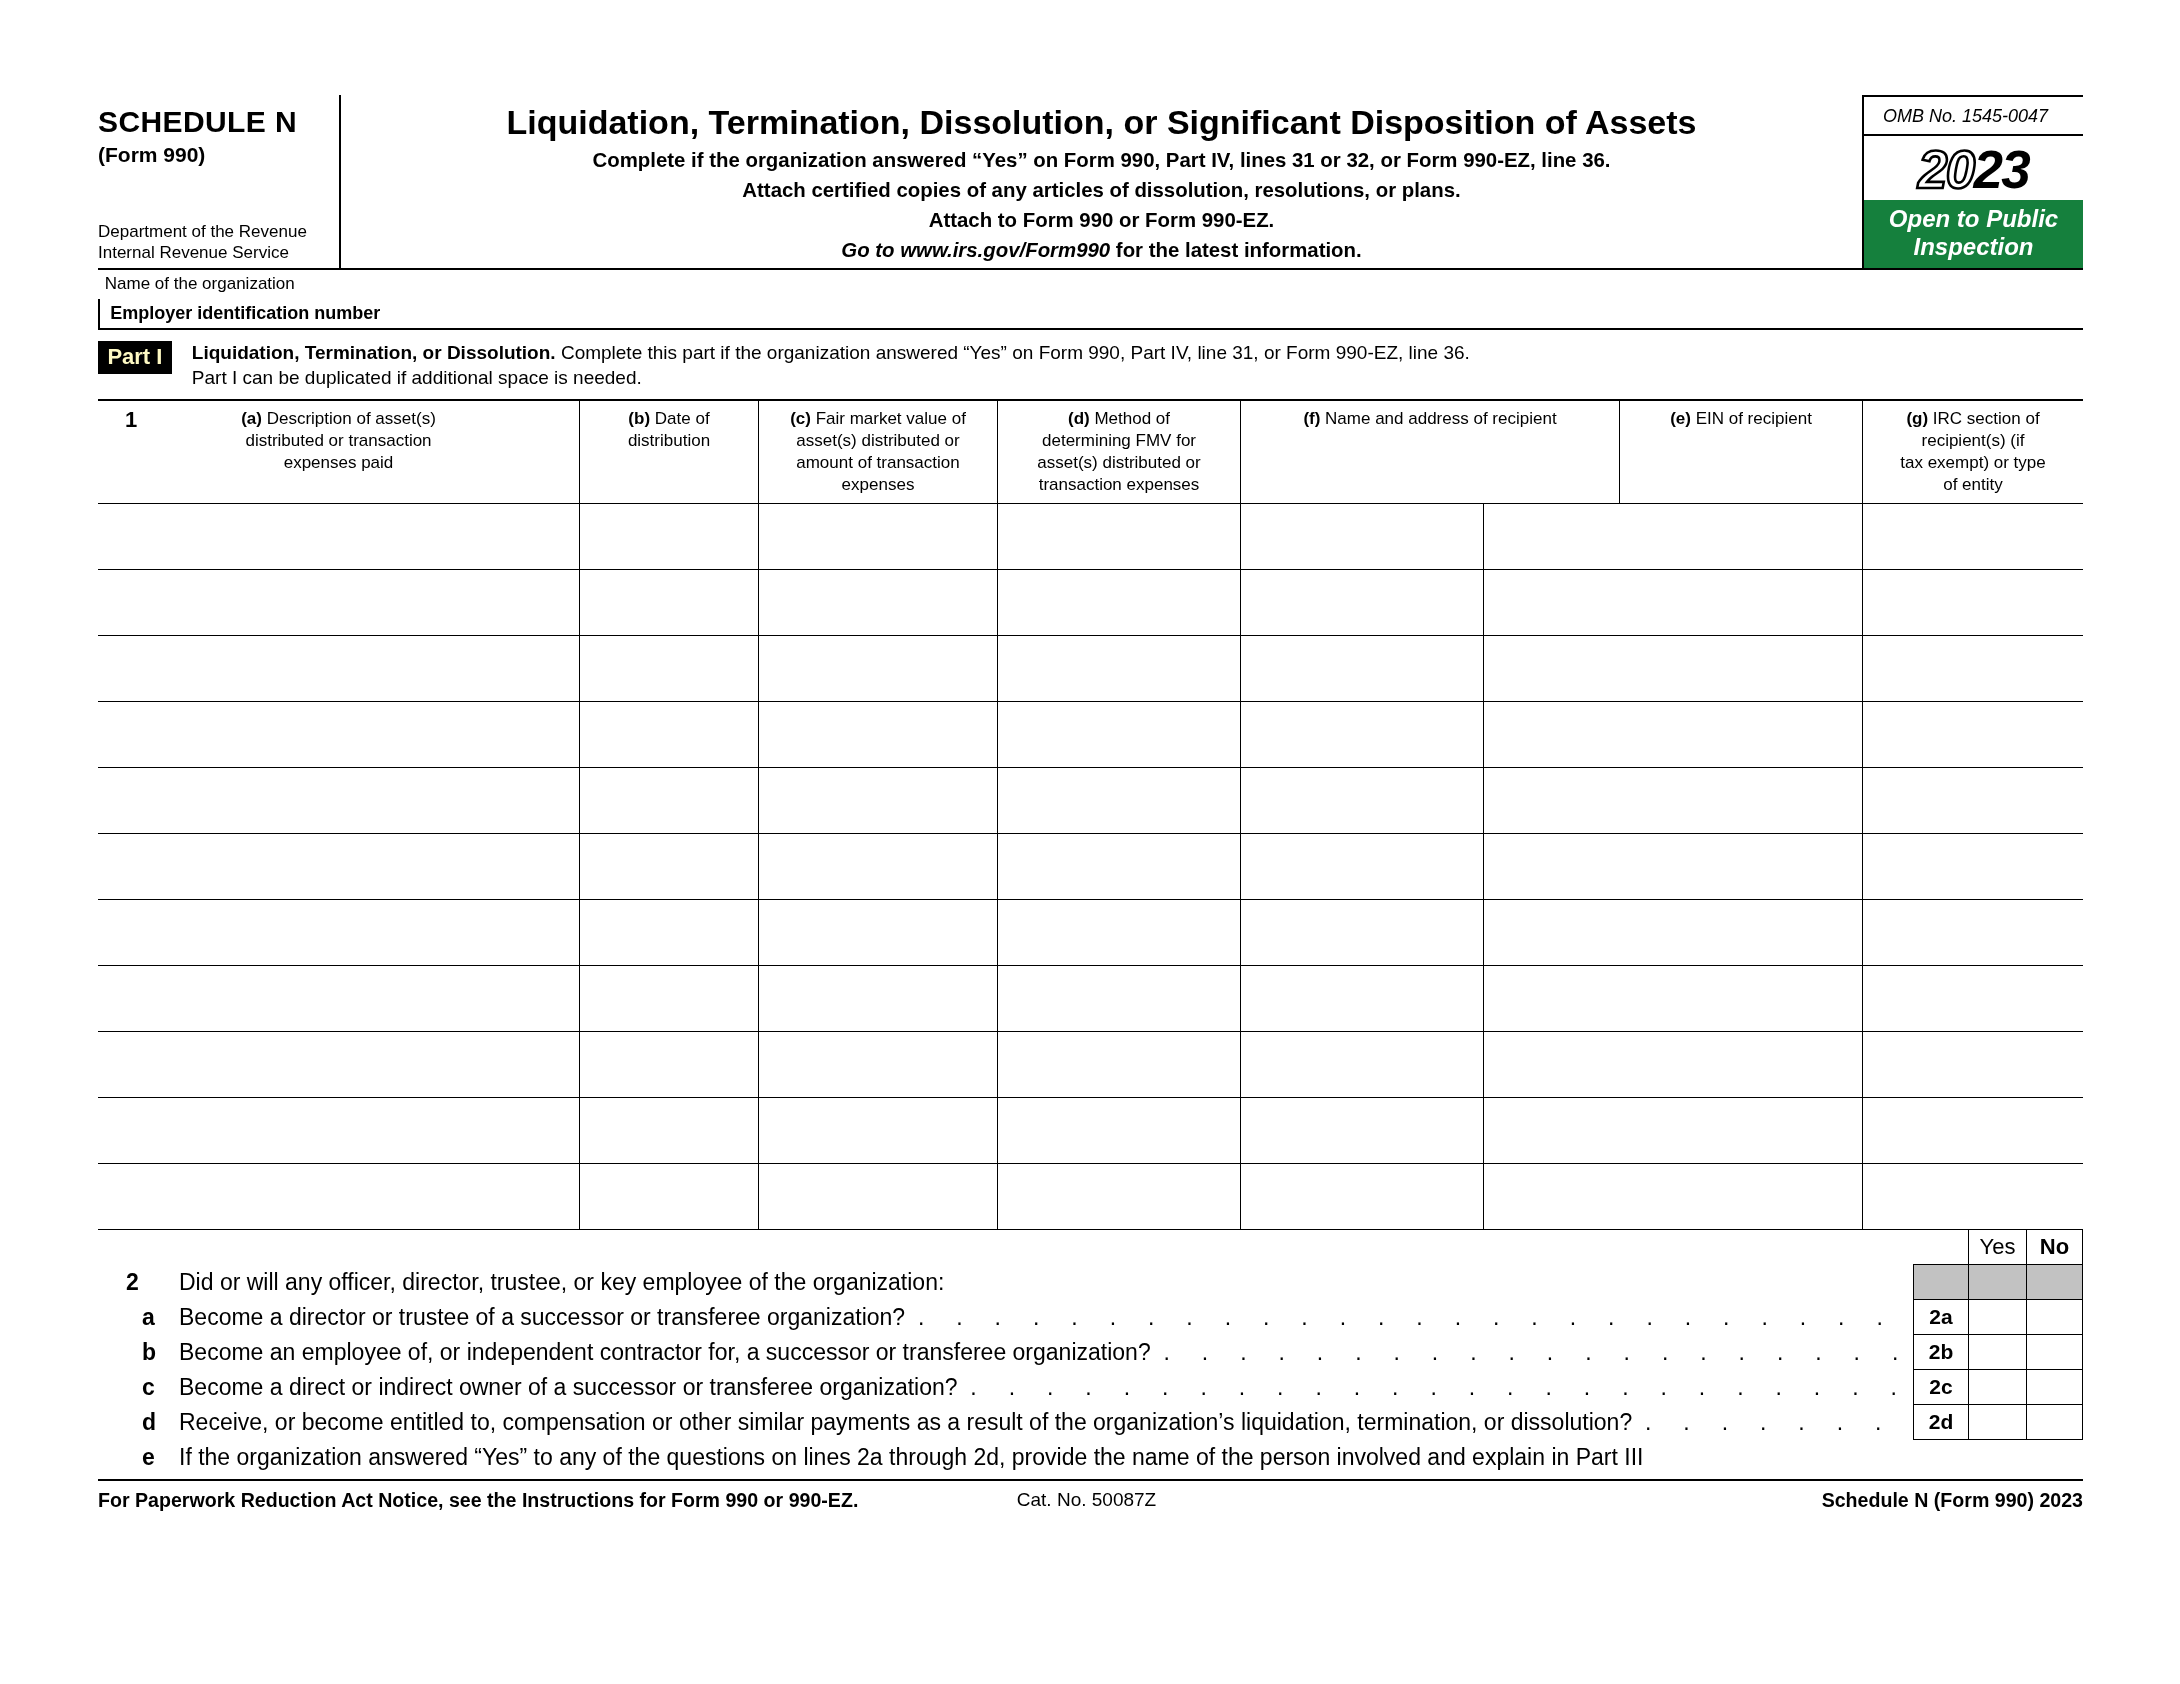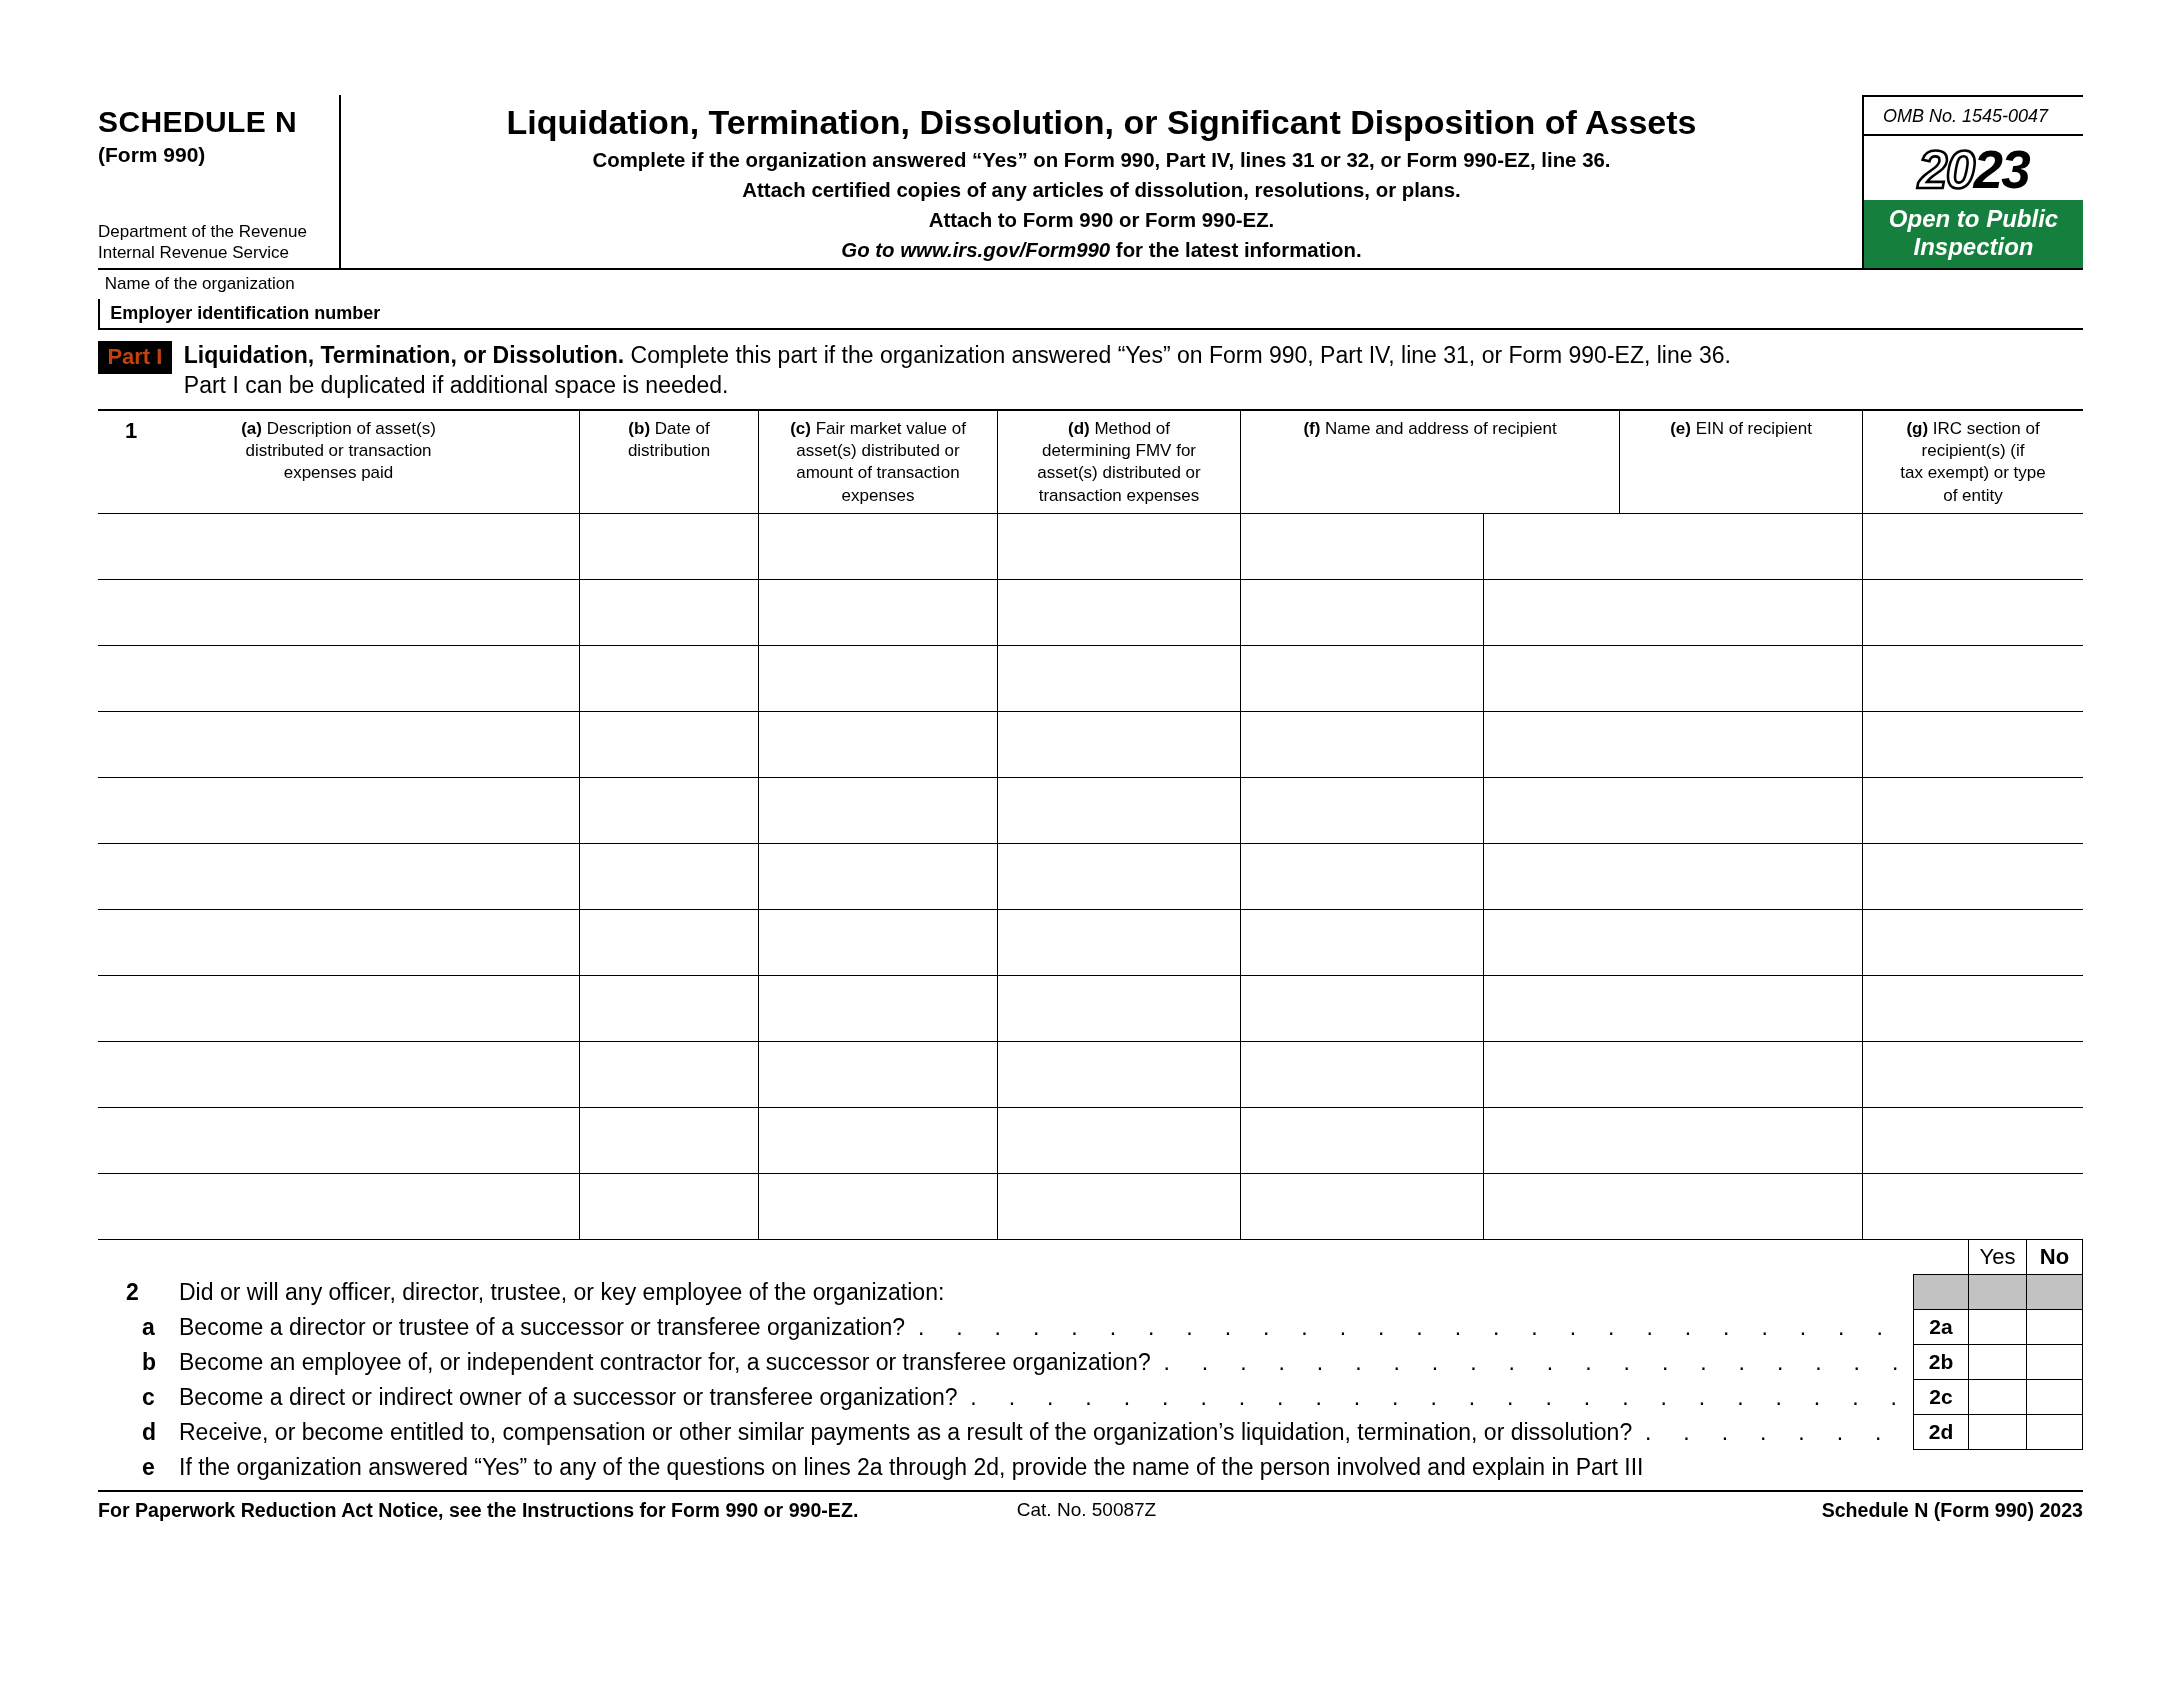--- a/index.html
+++ b/index.html
@@ -28,22 +28,22 @@
   .year .outline { color:#fff; -webkit-text-stroke:2.6px #000; }
   .inspect { margin-top:auto; background:#15803d; color:#fff; text-align:center; font-weight:bold; font-size:24px; line-height:1.18; padding:4.3px 0 6.8px 0; }
 
   
   .orgrow { display:flex; border-bottom:2.6px solid #000; height:60px;flex-direction:column; }
   .org-name { flex:1; padding:4.3px 6.8px; font-size:17px; }
   .org-ein { width:388px; border-left:2.6px solid #000; padding:4.3px 10.2px; font-size:18px; font-weight:bold; }
 
   
   .part-head { display:flex; align-items:flex-start; margin:11px 0 8.5px 0; }
-  .part-badge { background:#000; color:#c2410c; font-weight:bold; font-size:22px; padding:2.6px 9.4px 4.3px 9.4px; white-space:nowrap; }
-  .part-text { margin-left:12px; font-size:23px; line-height:1.3; }
+  .part-badge { background:#000; color:#fef9c3; font-weight:bold; font-size:22px; padding:2.6px 9.4px 4.3px 9.4px; white-space:nowrap; }
+  .part-text { margin-left:20px; font-size:19px; line-height:1.3; }
   .pt-line1 { white-space:nowrap; }
 
   
   .tbl { border-top:2.6px solid #000; }
   .thead { display:flex; border-bottom:1.7px solid #000; }
   .th { font-size:17px; line-height:1.3; text-align:center; padding:6.8px 5.1px; position:relative; }
   .th-inner { white-space:pre-line; }
   .tag { font-weight:bold; }
   .rownum { position:absolute; left:27px; top:5.1px; font-size:22px; font-weight:bold; }
   .col-a{width:481px;} .col-b{width:179px;} .col-c{width:239px;} .col-d{width:243px;}

